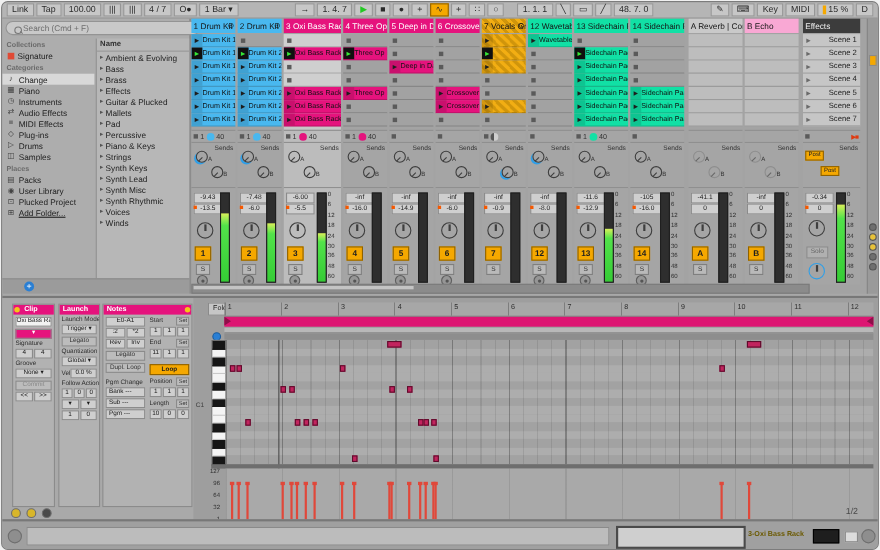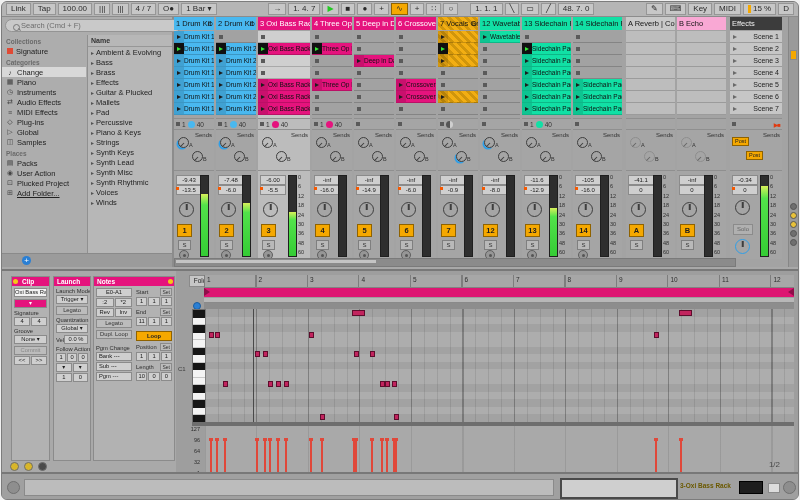--- a/index.html
+++ b/index.html
@@ -235,34 +235,34 @@
           <div class="bitem">
             <span class="ic">≡</span>
             <span class="lbl">MIDI Effects</span>
           </div>
           <div class="bitem">
             <span class="ic">◇</span>
             <span class="lbl">Plug-ins</span>
           </div>
           <div class="bitem">
             <span class="ic">▷</span>
-            <span class="lbl">Global</span>
+            <span class="lbl">Drums</span>
           </div>
           <div class="bitem">
             <span class="ic">◫</span>
             <span class="lbl">Samples</span>
           </div>
           <div class="bsec">Places</div>
           <div class="bitem">
             <span class="ic">▤</span>
             <span class="lbl">Packs</span>
           </div>
           <div class="bitem">
             <span class="ic">◉</span>
-            <span class="lbl">User Action</span>
+            <span class="lbl">User Library</span>
           </div>
           <div class="bitem">
             <span class="ic">⊡</span>
             <span class="lbl">Plucked Project</span>
           </div>
           <div class="bitem u">
             <span class="ic">⊞</span>
             <span class="lbl">Add Folder...</span>
           </div>
         </div>

